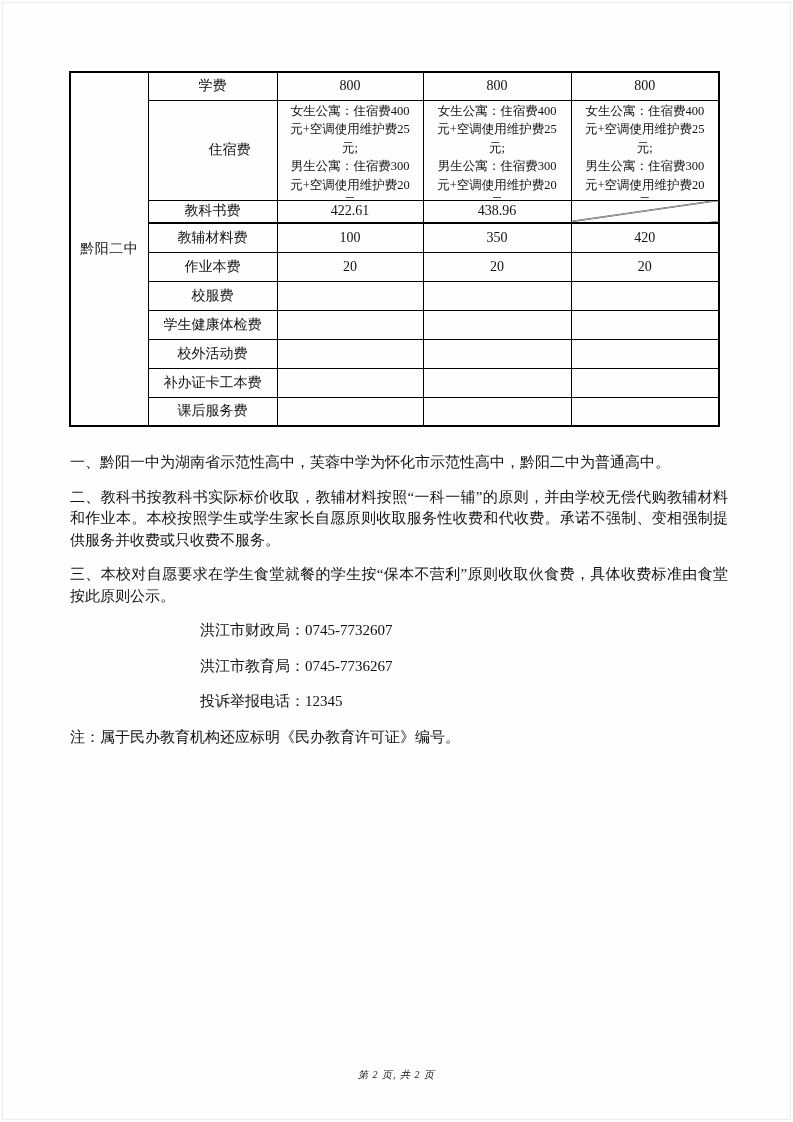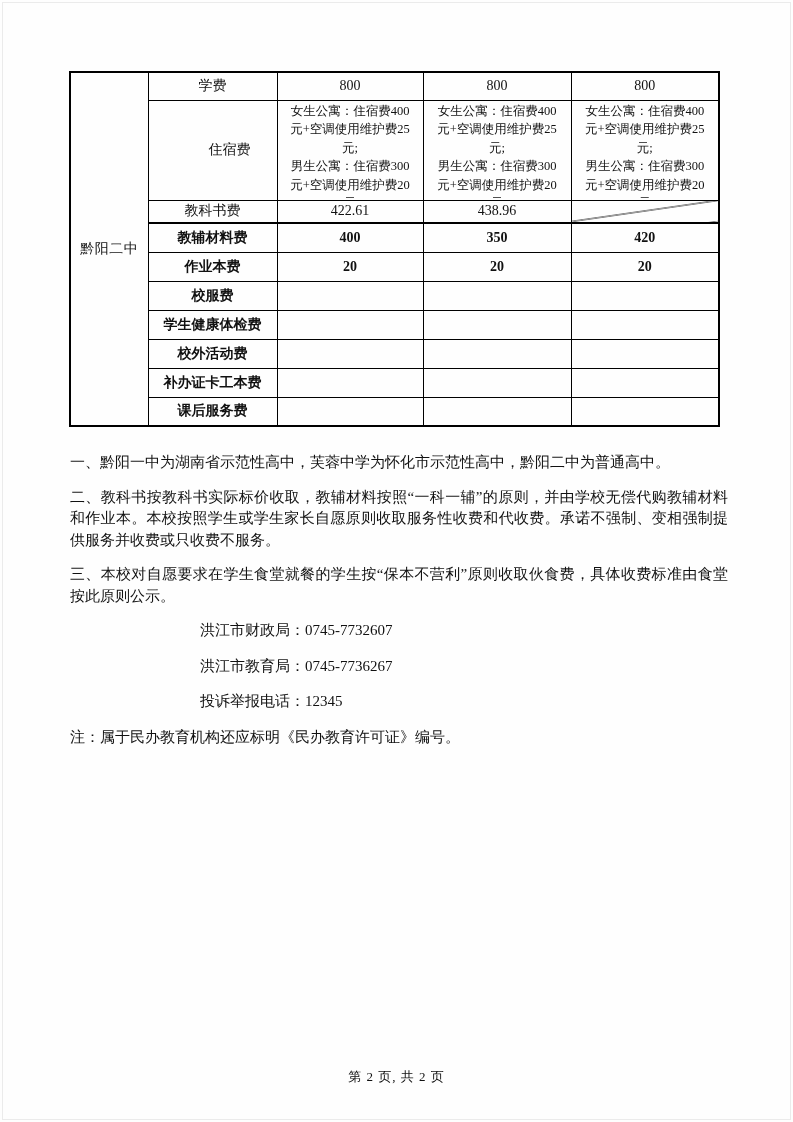--- a/index.html
+++ b/index.html
@@ -40,21 +40,21 @@
     padding: 0 2px;
     overflow: hidden;
   }
   col.c-school { width: 78px; }
   col.c-label  { width: 129px; }
   col.c-v1     { width: 146px; }
   col.c-v2     { width: 148px; }
   col.c-v3     { width: 148px; }
 
   tr.r-tuition td { height: 28px; }
-  tr.r-plain td   { height: 29px; font-weight: bold; }
+  tr.r-plain td   { height: 29px; }
   tr.r-textbook td { height: 23px; border-bottom-width: 2px; }
 
   td.school-cell { font-size: 14px; letter-spacing: 0.5px; }
 
   tr.r-dorm td.dorm-cell {
     vertical-align: top;
     padding: 0 2px;
   }
   tr.r-dorm td.dorm-label { height: 99px; padding-left: 36px; }
   .dorm-text {
@@ -86,22 +86,23 @@
   .hotline { margin: 0 0 14px 0; }
   .remark { margin-top: 2px; }
 
   
   .footer {
     position: absolute;
     left: 0;
     right: 0;
     top: 1068px;
     text-align: center;
-    font-size: 13px;
+    font-size: 10px;
     letter-spacing: 1px;
+    font-style: italic;
   }
 </style>
 </head>
 <body>
 
 <div class="page">
 
   <table class="fee-table">
     <colgroup>
       <col class="c-school">
@@ -146,21 +147,21 @@
         </td>
       </tr>
       <tr class="r-textbook">
         <td>教科书费</td>
         <td>422.61</td>
         <td>438.96</td>
         <td class="diag-cell"></td>
       </tr>
       <tr class="r-plain">
         <td>教辅材料费</td>
-        <td>400</td>
+        <td>100</td>
         <td>350</td>
         <td>420</td>
       </tr>
       <tr class="r-plain">
         <td>作业本费</td>
         <td>20</td>
         <td>20</td>
         <td>20</td>
       </tr>
       <tr class="r-plain">

